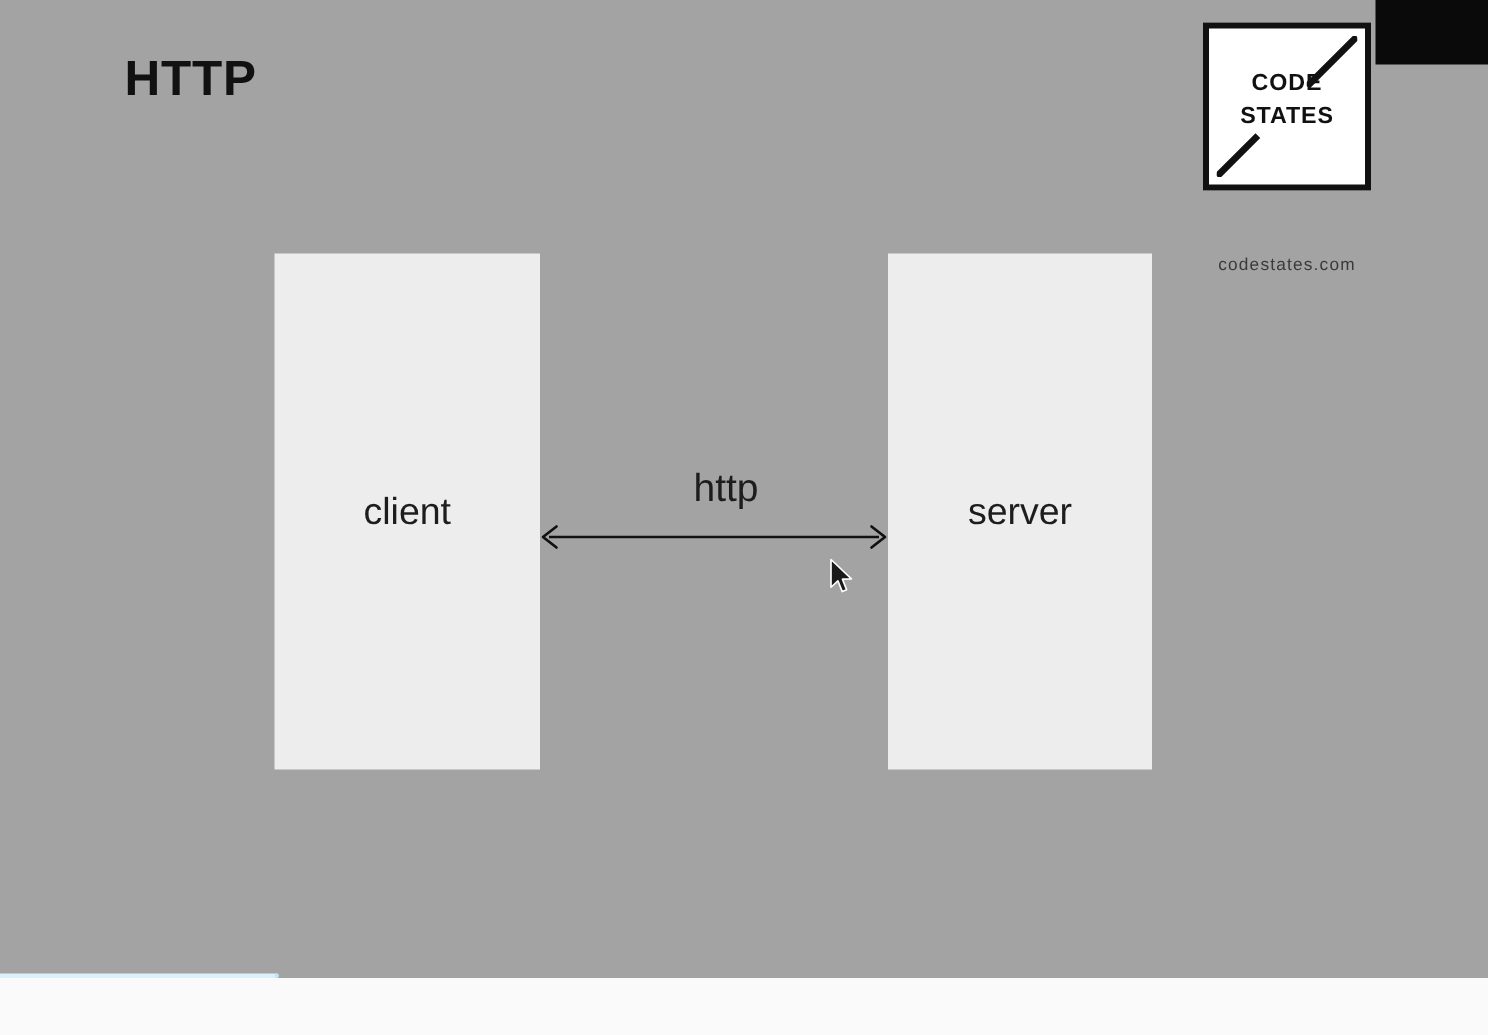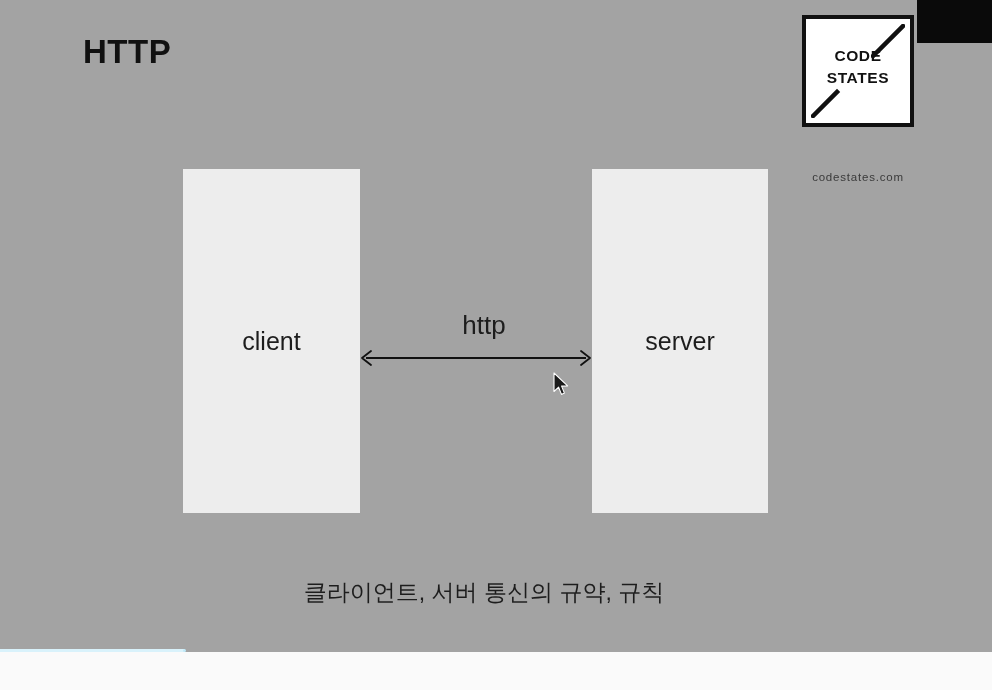--- a/index.html
+++ b/index.html
@@ -248,21 +248,20 @@
   <div id="http-label">http</div>
 
   <div id="connector-arrow">
     <svg width="236" height="28" viewBox="0 0 236 28" xmlns="http://www.w3.org/2000/svg">
       <line x1="8" y1="14" x2="228" y2="14" stroke="#111111" stroke-width="1.8"></line>
       <polyline points="13,7 4,14 13,21" fill="none" stroke="#111111" stroke-width="1.8" stroke-linecap="round" stroke-linejoin="round"></polyline>
       <polyline points="223,7 232,14 223,21" fill="none" stroke="#111111" stroke-width="1.8" stroke-linecap="round" stroke-linejoin="round"></polyline>
     </svg>
   </div>
 
-  <div id="caption">클라이언트, 서버 통신의 규약, 규칙</div>
 
   <div id="mouse-cursor">
     <svg width="18" height="26" viewBox="0 0 18 26" xmlns="http://www.w3.org/2000/svg">
       <path d="M1 1 L1 19.5 L5.6 15.2 L8.5 22.4 L11.4 21.1 L8.6 14.1 L14.6 13.9 Z" fill="#1a1a1a" stroke="#ffffff" stroke-width="1.1" stroke-linejoin="round"></path>
     </svg>
   </div>
 
 </div>
 
 <div id="player-strip"></div>

